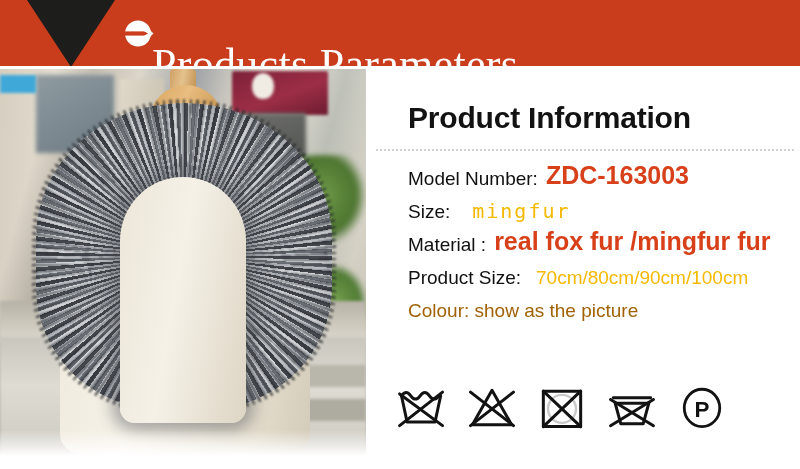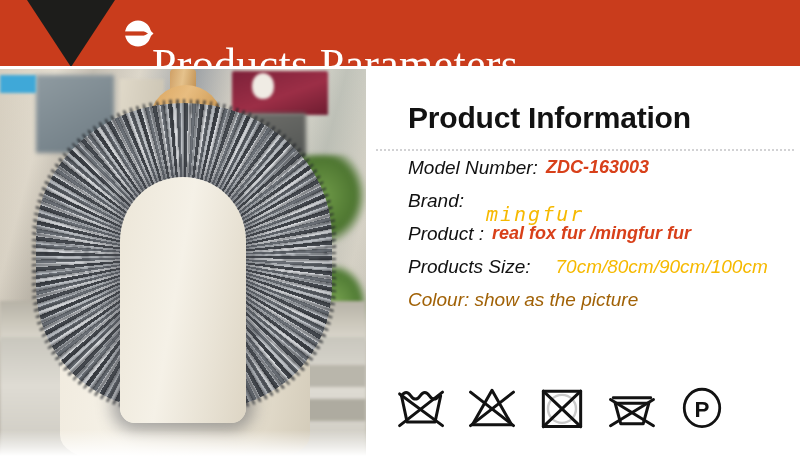--- a/index.html
+++ b/index.html
@@ -312,48 +312,47 @@
     border-top: 2px dotted #d2d2d4;
   }
   .spec-list {
     position: absolute;
     left: 32px;
     top: 86px;
     width: 390px;
   }
   .spec-row {
     display: flex;
-    align-items: flex-start;
+    align-items: flex-end;
     height: 33px;
     white-space: nowrap;
-    font-style: italic;
   }
   .spec-label {
     font-size: 19px;
     color: #111111;
   }
   .spec-value {
-    font-size: 18px;
+    font-size: 25px;
     font-weight: bold;
     margin-left: 8px;
   }
   .spec-value.v-red   { color: #d8401a; }
   .spec-value.v-gold  { color: #f6b900; }
   .spec-value.brand {
     font-family: "DejaVu Sans Mono", monospace;
     letter-spacing: 2px;
     font-weight: normal;
     font-size: 20px;
     margin-left: 22px;
     margin-top: 12px;
   }
   .spec-value.size {
     font-weight: normal;
     font-size: 19px;
-    margin-left: 25px;
+    margin-left: 15px;
   }
   .spec-row.plain .spec-label { color: #a16207; }
 
   
   .care-row {
     position: absolute;
     left: 18px;
     top: 308px;
     width: 340px;
     display: flex;
@@ -411,29 +410,29 @@
   <div class="info">
     <div class="info-heading">Product Information</div>
     <div class="info-divider"></div>
 
     <div class="spec-list">
       <div class="spec-row">
         <span class="spec-label">Model Number:</span>
         <span class="spec-value v-red">ZDC-163003</span>
       </div>
       <div class="spec-row">
-        <span class="spec-label">Brand:</span>
+        <span class="spec-label">Size:</span>
         <span class="spec-value v-gold brand">mingfur</span>
       </div>
       <div class="spec-row">
-        <span class="spec-label">Product :</span>
+        <span class="spec-label">Material :</span>
         <span class="spec-value v-red">real fox fur /mingfur fur</span>
       </div>
       <div class="spec-row">
-        <span class="spec-label">Products Size:</span>
+        <span class="spec-label">Product Size:</span>
         <span class="spec-value v-gold size">70cm/80cm/90cm/100cm</span>
       </div>
       <div class="spec-row plain">
         <span class="spec-label">Colour: show as the picture</span>
       </div>
     </div>
 
     <div class="care-row">
 
       <svg class="care-symbol" viewBox="0 0 60 60">

